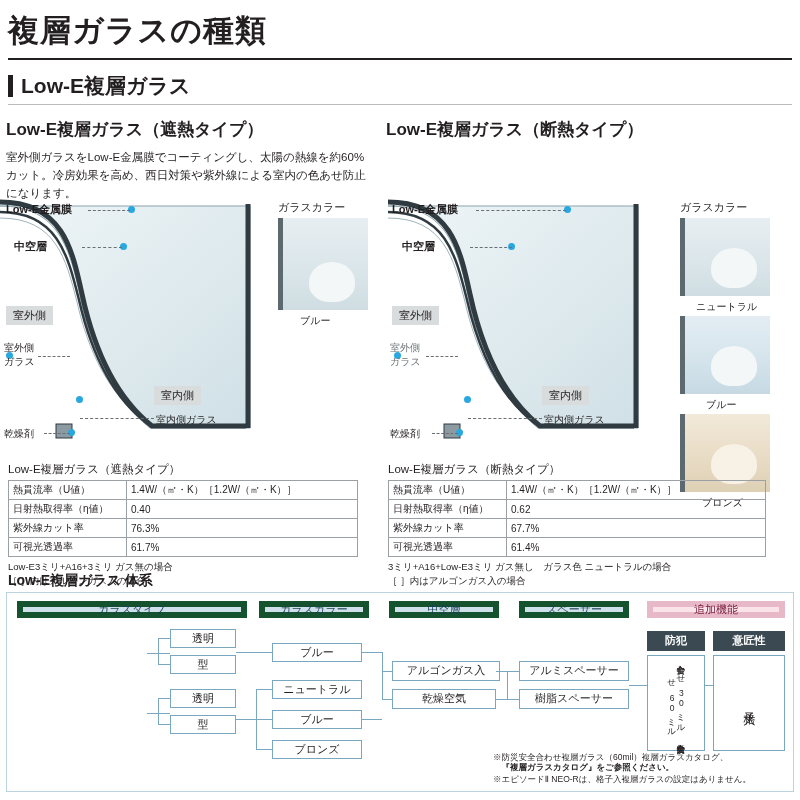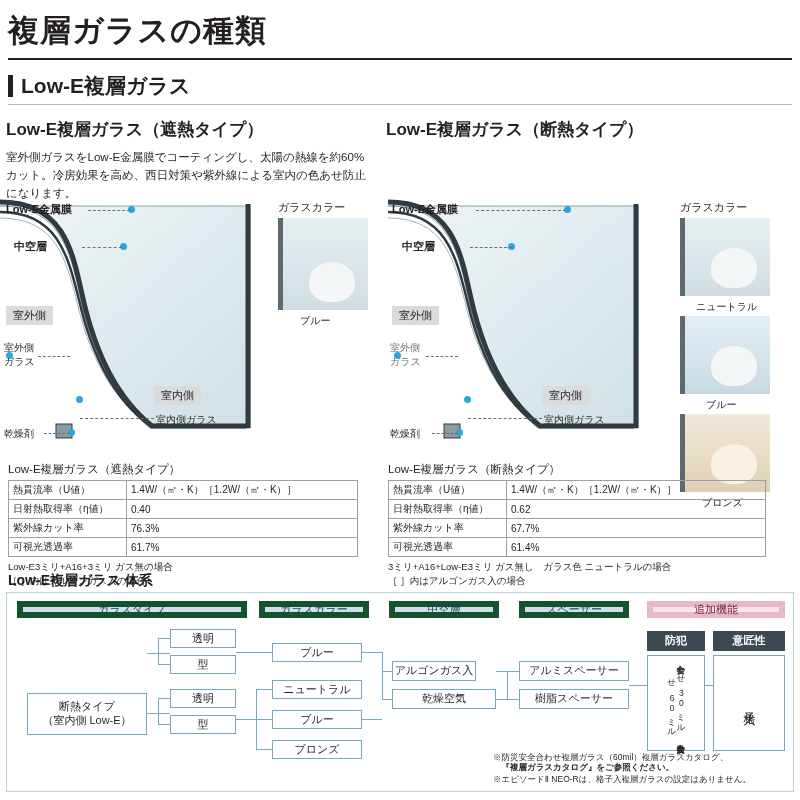--- a/index.html
+++ b/index.html
@@ -284,35 +284,33 @@
 
     <div class="hdr" style="left:10px; top:8px; width:230px;">ガラスタイプ</div>
     <div class="hdr" style="left:252px; top:8px; width:110px;">ガラスカラー</div>
     <div class="hdr" style="left:382px; top:8px; width:110px;">中空層</div>
     <div class="hdr" style="left:512px; top:8px; width:110px;">スペーサー</div>
     <div class="hdr pink" style="left:640px; top:8px; width:138px;">追加機能</div>
 
     <div class="blk dark" style="left:640px; top:38px; width:58px; height:20px;">防犯</div>
     <div class="blk dark" style="left:706px; top:38px; width:72px; height:20px;">意匠性</div>
 
-    <div class="blk" style="left:20px; top:100px; width:120px; height:42px; white-space:pre-line;">断熱タイプ
-（室内側 Low-E）</div>
 
     <div class="blk" style="left:163px; top:36px; width:66px; height:19px;">透明</div>
     <div class="blk" style="left:163px; top:62px; width:66px; height:19px;">型</div>
 
     <div class="blk" style="left:163px; top:96px; width:66px; height:19px;">透明</div>
     <div class="blk" style="left:163px; top:122px; width:66px; height:19px;">型</div>
 
     <div class="blk" style="left:265px; top:50px; width:90px; height:19px;">ブルー</div>
     <div class="blk" style="left:265px; top:87px; width:90px; height:19px;">ニュートラル</div>
     <div class="blk" style="left:265px; top:117px; width:90px; height:19px;">ブルー</div>
     <div class="blk" style="left:265px; top:147px; width:90px; height:19px;">ブロンズ</div>
 
-    <div class="blk" style="left:385px; top:68px; width:84px; height:20px;">アルゴンガス入</div>
+    <div class="blk" style="left:385px; top:68px; width:108px; height:20px;">アルゴンガス入</div>
     <div class="blk" style="left:385px; top:96px; width:104px; height:20px;">乾燥空気</div>
 
     <div class="blk" style="left:512px; top:68px; width:110px; height:20px;">アルミスペーサー</div>
     <div class="blk" style="left:512px; top:96px; width:110px; height:20px;">樹脂スペーサー</div>
 
     <div class="blk" style="left:640px; top:62px; width:58px; height:96px; padding:2px;">
       <span class="vtext" style="font-size:8.5px; line-height:1.1;">安全合わせ 30ミル 防災安全合わせ 60ミル</span>
     </div>
 
     <div class="blk" style="left:706px; top:62px; width:72px; height:96px;">

